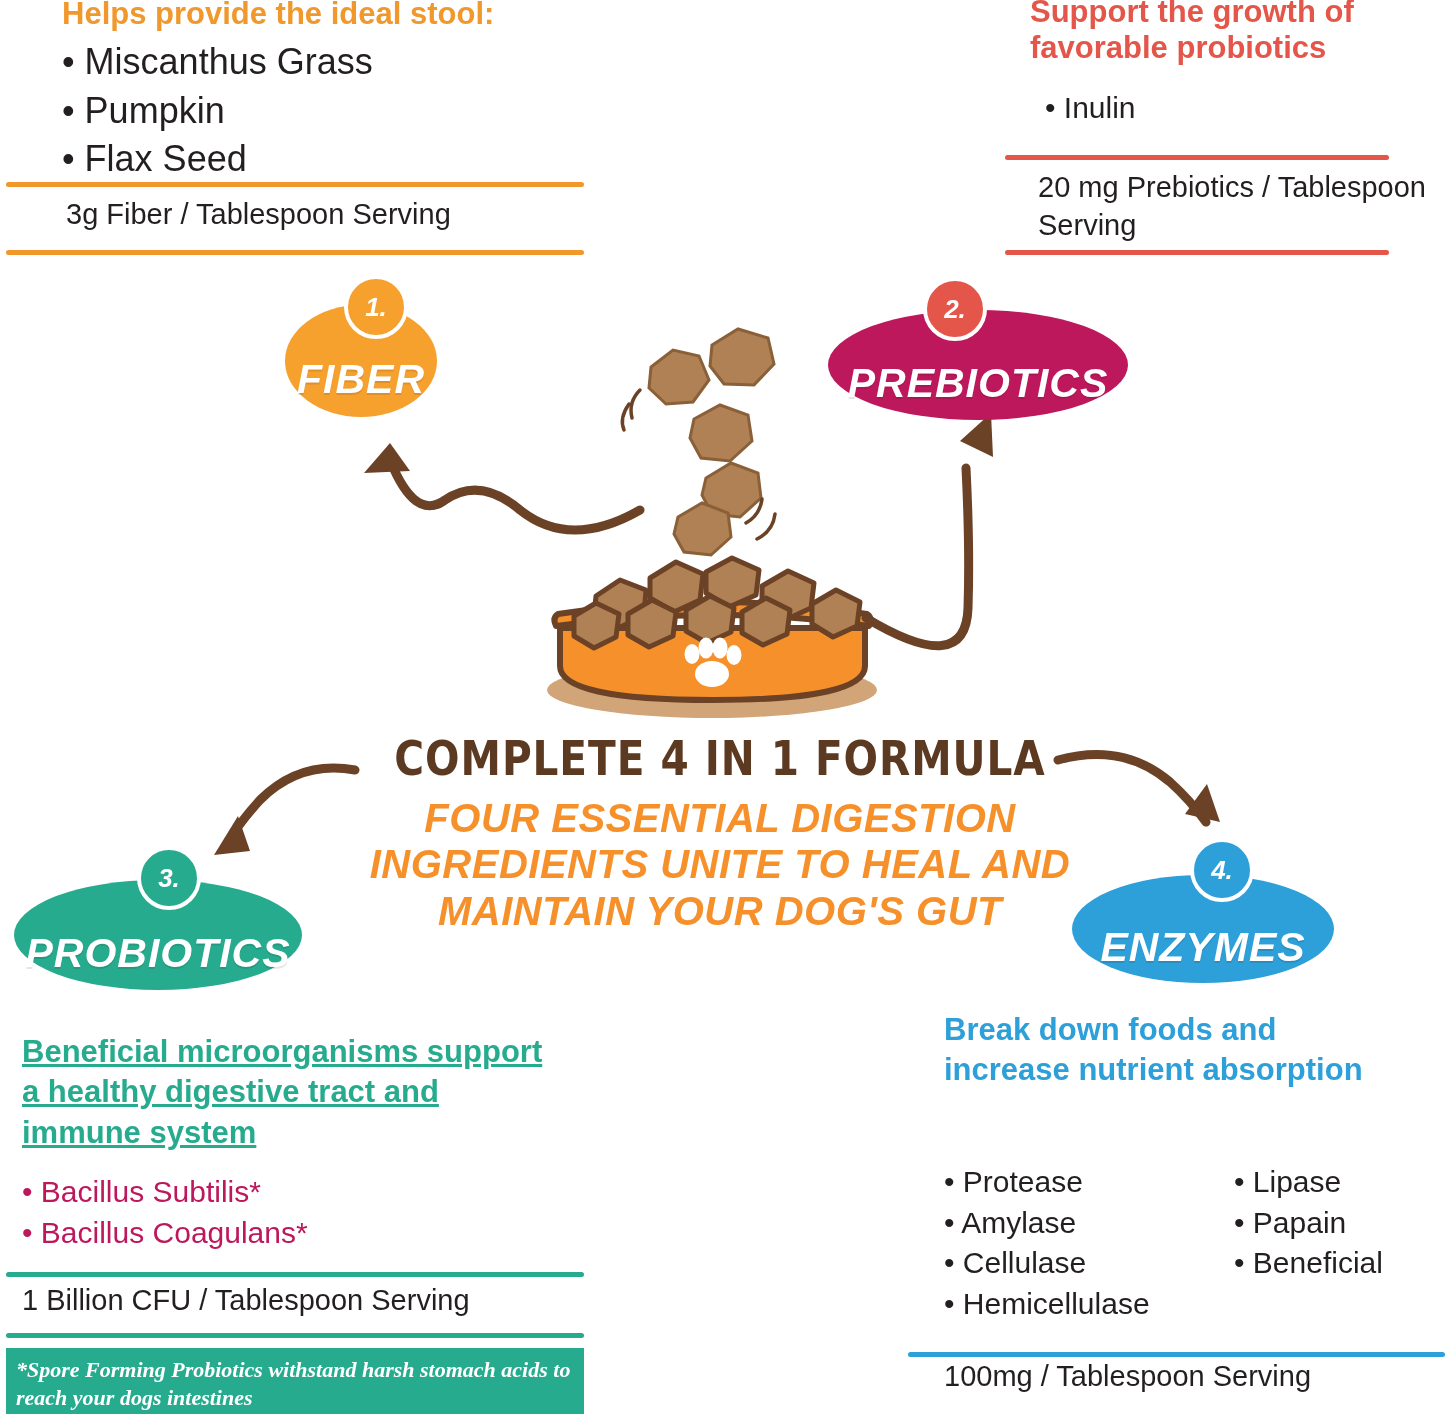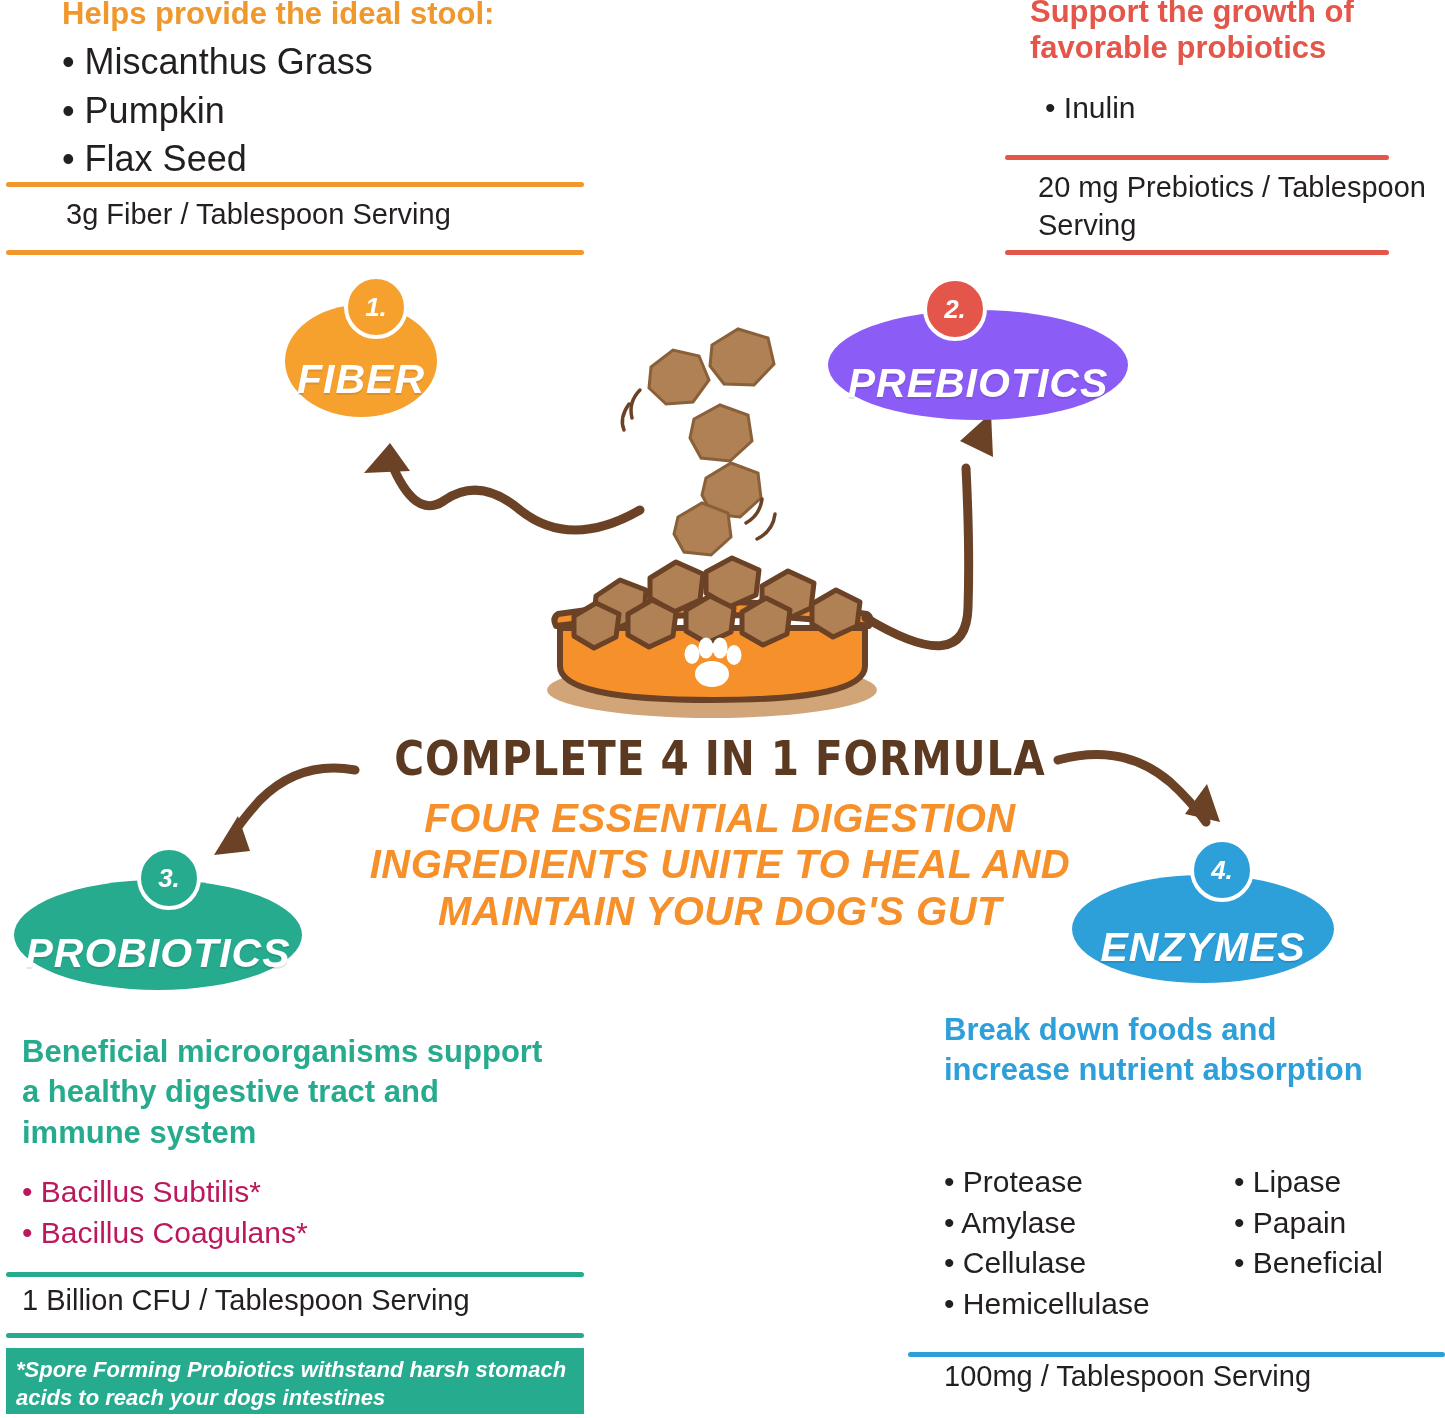--- a/index.html
+++ b/index.html
@@ -22,27 +22,27 @@
   #fiber-rule-bot{left:6px;top:250px;width:578px;height:5px;background:#f0982c;border-radius:3px;}
 
   
   #preb-head{left:1030px;top:-6px;width:420px;font-size:31px;color:#e4564a;}
   #preb-list{left:1045px;top:88px;width:400px;font-size:30px;color:#231f20;}
   #preb-rule{left:1005px;top:155px;width:384px;height:5px;background:#e4564a;border-radius:3px;}
   #preb-claim{left:1038px;top:168px;width:400px;font-size:29px;color:#231f20;line-height:1.32;}
   #preb-rule2{left:1005px;top:250px;width:384px;height:5px;background:#e4564a;border-radius:3px;}
 
   
-  #prob-head{left:22px;top:1032px;width:540px;font-size:31px;color:#27ab8e;line-height:1.3;}
+  #prob-head{left:22px;top:1032px;width:540px;font-size:31px;color:#27ab8e;line-height:1.3;text-decoration:underline;}
   #prob-list{left:22px;top:1172px;width:540px;font-size:30px;color:#be185d;}
   #prob-rule-top{left:6px;top:1272px;width:578px;height:5px;background:#27ab8e;border-radius:3px;}
   #prob-claim{left:22px;top:1284px;width:600px;font-size:29px;color:#231f20;}
   #prob-rule-bot{left:6px;top:1333px;width:578px;height:5px;background:#27ab8e;border-radius:3px;}
   #prob-note{left:6px;top:1348px;width:578px;height:66px;background:#27ab8e;color:#ffffff;
-             font-size:22px;font-style:italic;font-weight:bold;line-height:1.25;padding:8px 10px;box-sizing:border-box;}
+             font-size:22px;font-style:italic;font-weight:bold;line-height:1.25;padding:8px 10px;box-sizing:border-box;font-family:Liberation Serif, serif;}
 
   
   #enz-head{left:944px;top:1010px;width:460px;font-size:31px;color:#2d9fd9;line-height:1.3;}
   #enz-cols{left:944px;top:1150px;width:500px;font-size:30px;color:#231f20;display:flex;gap:20px;margin-top:12px;}
   #enz-cols .col{line-height:1.35;}
   #enz-cols .col.c1{width:270px;}
   #enz-rule{left:908px;top:1352px;width:537px;height:5px;background:#2d9fd9;border-radius:3px;}
   #enz-claim{left:944px;top:1360px;width:520px;font-size:29px;color:#231f20;}
 
   
@@ -55,21 +55,21 @@
   .num{
     position:absolute;border-radius:50%;border:4px solid #ffffff;
     display:flex;align-items:center;justify-content:center;
     color:#ffffff;font-weight:bold;font-style:italic;font-size:26px;
   }
 
   #b-fiber{left:285px;top:305px;width:152px;height:112px;background:#f6a02e;}
   #b-fiber .lbl{font-size:41px;}
   #n-fiber{left:344px;top:275px;width:56px;height:56px;background:#f6a02e;}
 
-  #b-preb{left:828px;top:310px;width:300px;height:110px;background:#8b5cf6;}
+  #b-preb{left:828px;top:310px;width:300px;height:110px;background:#be185d;}
   #b-preb .lbl{font-size:41px;}
   #n-preb{left:923px;top:277px;width:56px;height:56px;background:#e4564a;}
 
   #b-prob{left:14px;top:880px;width:288px;height:110px;background:#27ab8e;}
   #b-prob .lbl{font-size:41px;}
   #n-prob{left:137px;top:846px;width:56px;height:56px;background:#27ab8e;}
 
   #b-enz{left:1072px;top:875px;width:262px;height:108px;background:#2d9fd9;}
   #b-enz .lbl{font-size:41px;}
   #n-enz{left:1190px;top:838px;width:56px;height:56px;background:#2d9fd9;}

